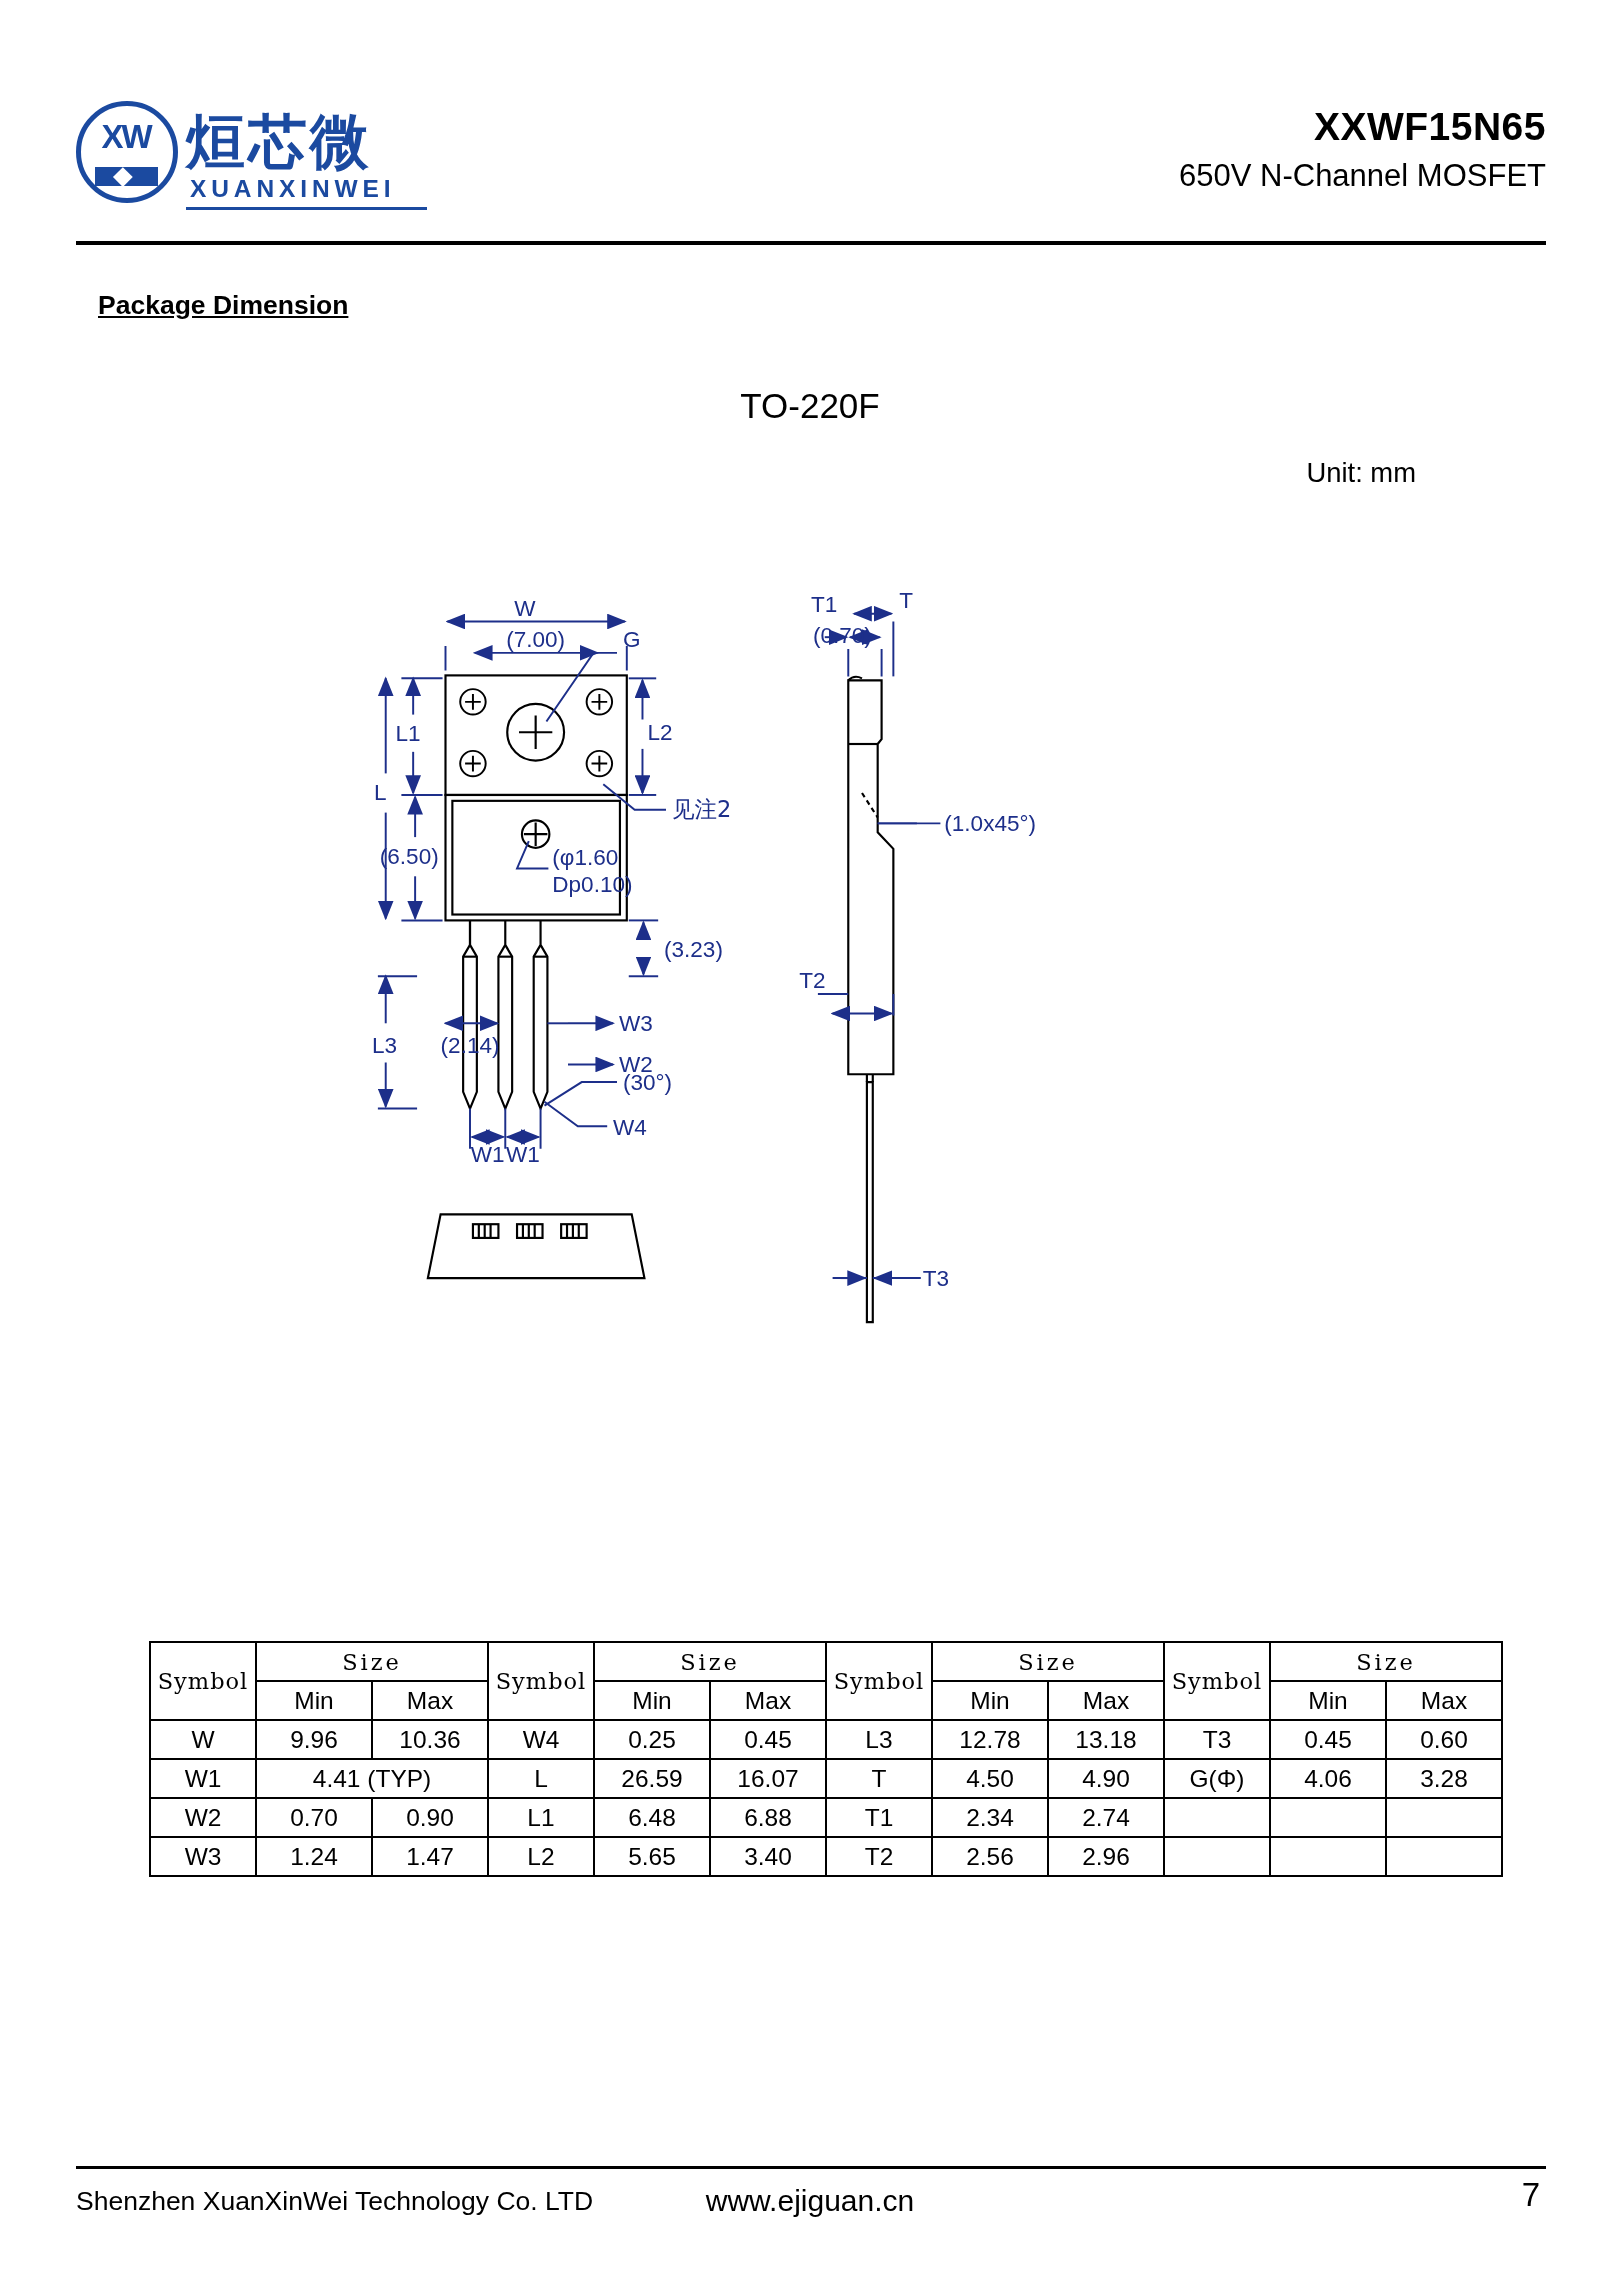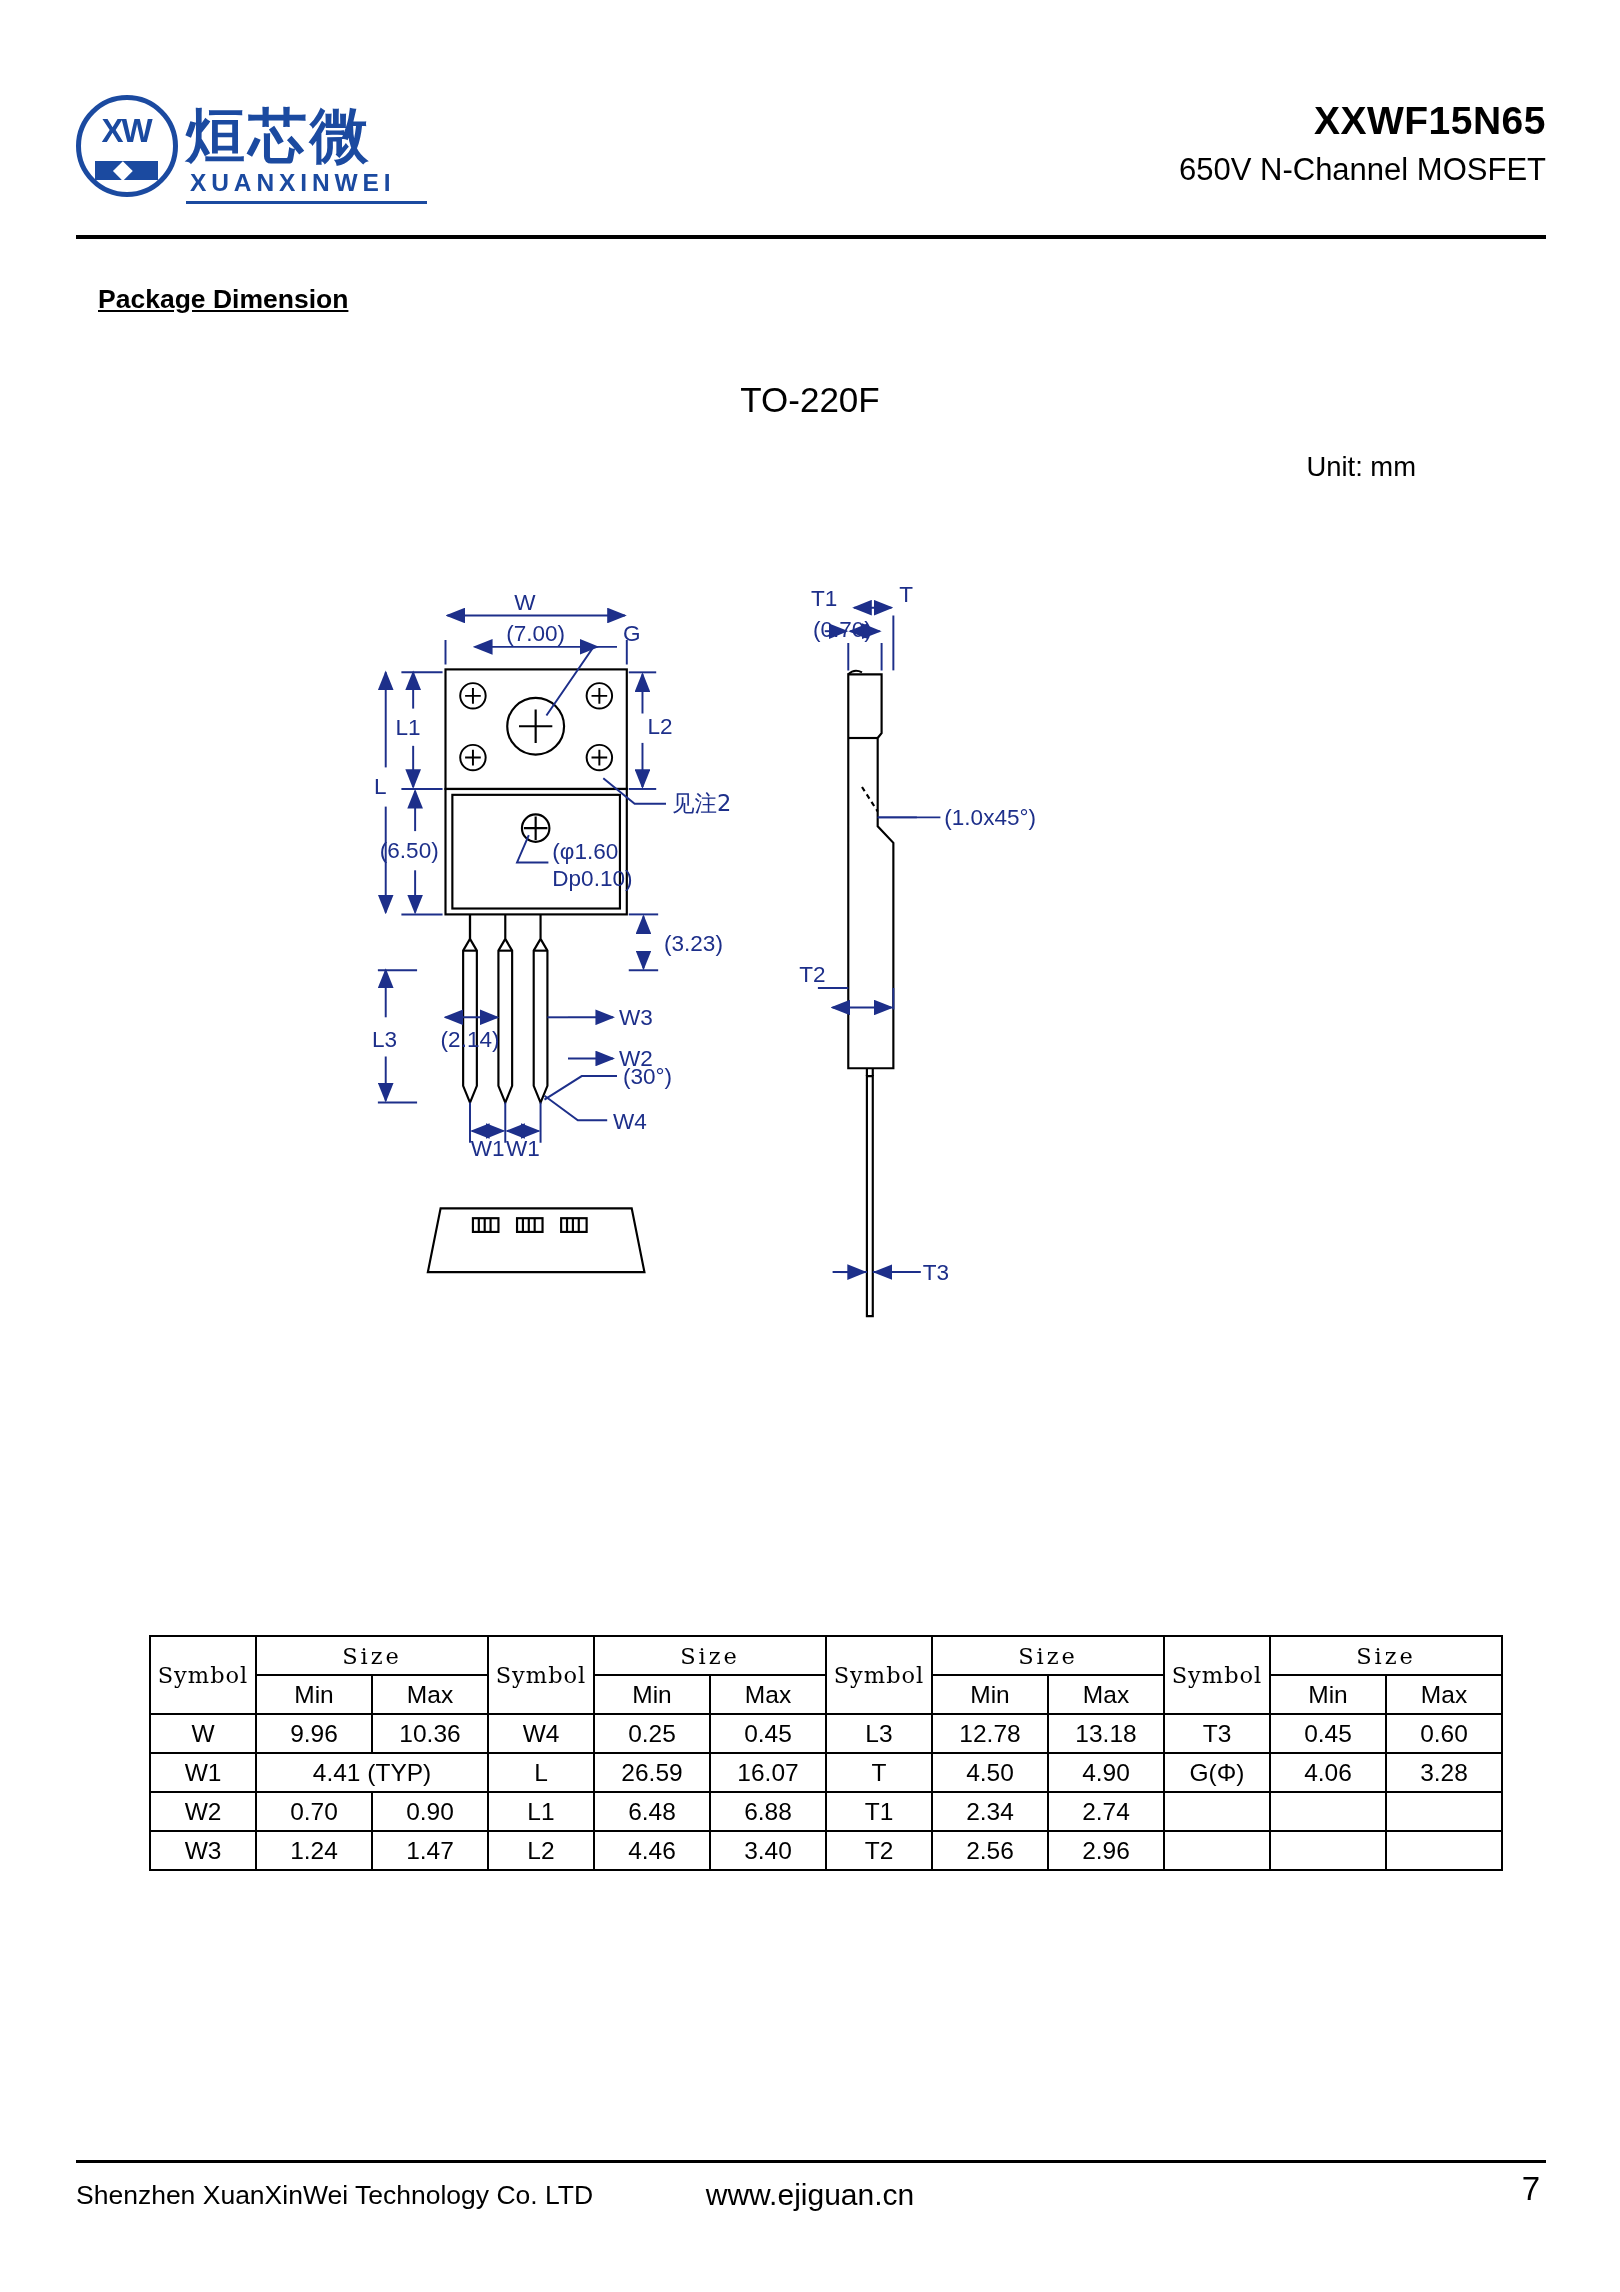--- a/index.html
+++ b/index.html
@@ -4,21 +4,21 @@
 <style>
   html, body { margin:0; padding:0; }
   body {
     width:1620px; height:2293px;
     background:#ffffff;
     font-family:"Liberation Sans", sans-serif;
     color:#000;
     position:relative;
     overflow:hidden;
   }
-  .page { position:absolute; left:0; top:8px; width:1620px; height:1910px; }
+  .page { position:absolute; left:0; top:14px; width:1620px; height:1910px; }
 
   
   .header {
     position:absolute; left:76px; top:83px; width:1470px; height:132px;
   }
   .logo-wrap { position:absolute; left:0; top:0; width:353px; height:123px; }
   .logo-mark {
     position:absolute; left:0; top:3.9px; width:102px; height:102px;
     border-radius:50%; border:5.9px solid #1b4aa0; box-sizing:border-box;
     background:#fff;
@@ -371,21 +371,21 @@
         <td></td>
         <td></td>
         <td></td>
       </tr>
 
       <tr>
         <td>W3</td>
         <td>1.24</td>
         <td>1.47</td>
         <td>L2</td>
-        <td>4.46</td>
+        <td>5.65</td>
         <td>3.40</td>
         <td>T2</td>
         <td>2.56</td>
         <td>2.96</td>
         <td></td>
         <td></td>
         <td></td>
       </tr>
     </tbody>
   </table>

